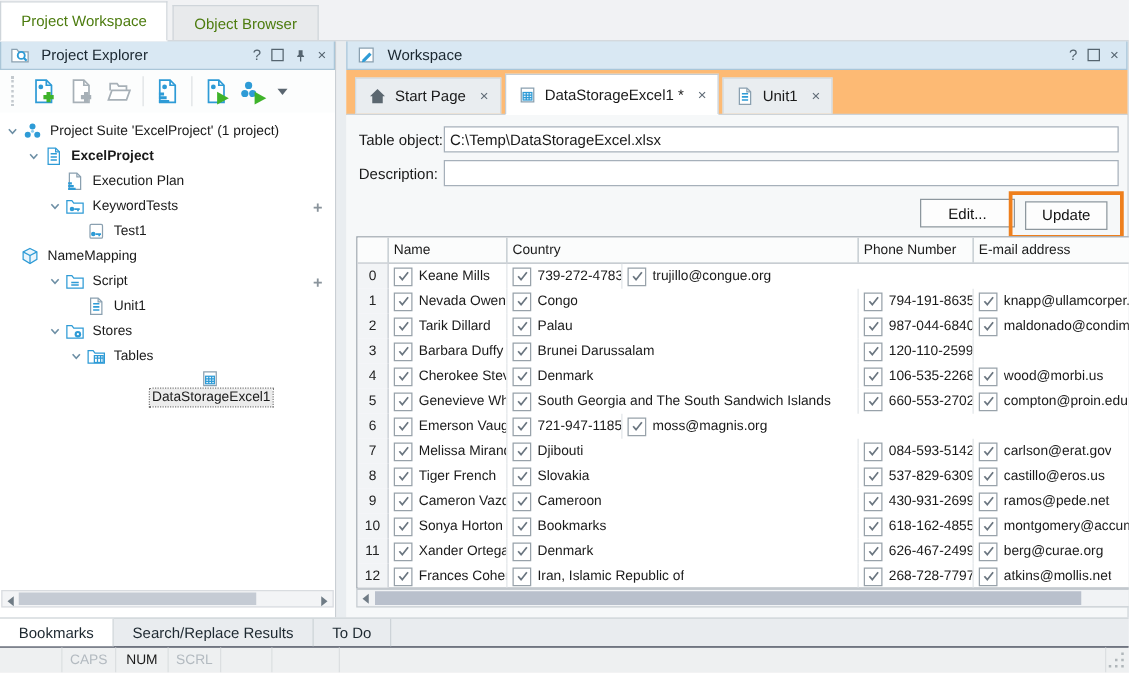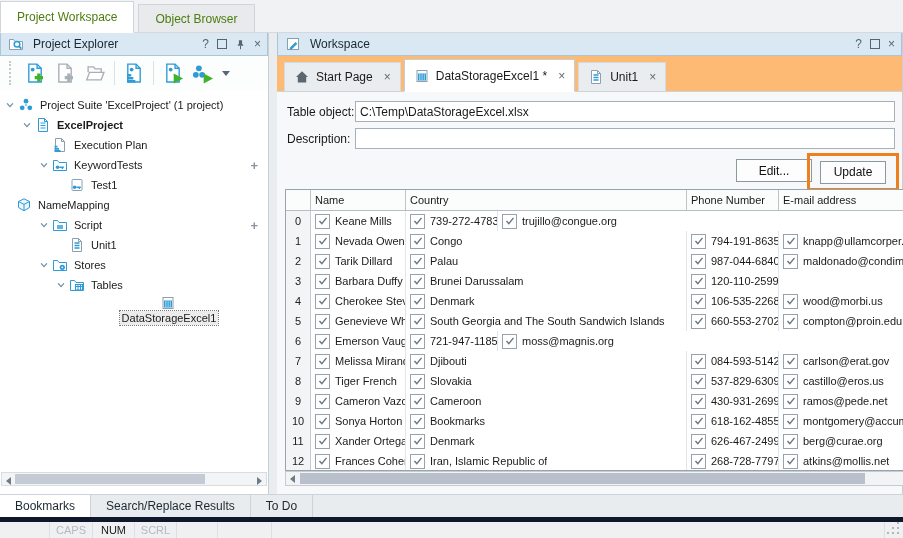--- a/index.html
+++ b/index.html
@@ -112,21 +112,21 @@
   .ghthumb{position:absolute;left:14px;top:1px;width:565px;height:11px;background:#b9c0cc;}
 
   
   .btabs{position:absolute;top:494px;left:0;right:0;height:23px;background:#e9ecef;
          border-top:1px solid #cdd3d8;display:flex;box-sizing:border-box;z-index:5;}
   .btab{padding:0 15px;display:flex;align-items:center;border-right:1px solid #cdd3d8;color:#1d2830;white-space:nowrap;}
   .btab.active{background:#fff;}
 
   
   .status{position:absolute;top:517px;left:0;right:0;height:21px;background:#eef0f1;
-          border-top:5px solid #0f172a;display:flex;font-size:11px;color:#b3bac0;box-sizing:border-box;}
+          border-top:1px solid #0f172a;display:flex;font-size:11px;color:#b3bac0;box-sizing:border-box;}
   .scell{display:flex;align-items:center;justify-content:center;border-right:1px solid #dcdfe1;box-sizing:border-box;}
   .scell.on{color:#1a1a1a;}
   .sflex{flex:1;border-right:1px solid #dcdfe1;}
   .sgrip{width:18px;position:relative;}
   .sgrip::before{content:"";position:absolute;right:4px;bottom:4px;width:2px;height:2px;background:#b0b6ba;
     box-shadow:0 -5px #b0b6ba,0 -10px #b0b6ba,-5px 0 #b0b6ba,-10px 0 #b0b6ba,-5px -5px #b0b6ba;}
 </style>
 </head>
 <body>
 

